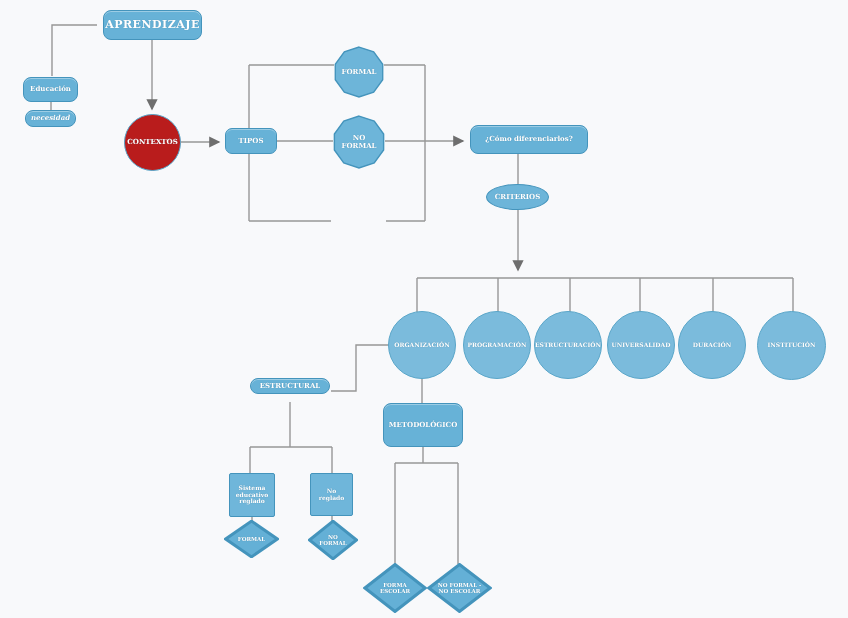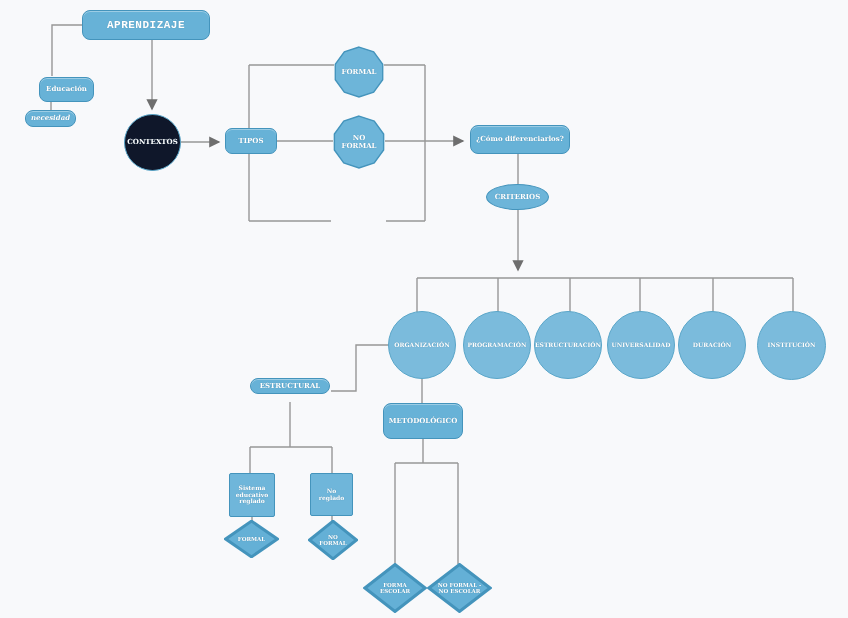--- a/index.html
+++ b/index.html
@@ -6,21 +6,21 @@
   body{background:#f7f8fa;font-family:"DejaVu Serif",serif;}
   #canvas{position:relative;width:848px;height:618px;background:#f8f9fb;overflow:hidden;}
   #wires{position:absolute;left:0;top:0;width:848px;height:618px;}
 
   .node{position:absolute;display:flex;align-items:center;justify-content:center;
         text-align:center;color:#fff;font-weight:bold;box-sizing:border-box;
         text-shadow:0 0 1px rgba(40,90,120,.45);line-height:1.15;}
   .rbox{background:#67b2d7;border:1.5px solid #4494bc;border-radius:8px;
         box-shadow:inset 0 1px 0 rgba(255,255,255,.35);}
   .sqbox{background:#6fb6da;border:1.5px solid #4494bc;border-radius:2px;}
-  .circle{background:#0f172a;border:1.5px solid #55a3c7;border-radius:50%;}
+  .circle{background:#b91c1c;border:1.5px solid #55a3c7;border-radius:50%;}
   .bigcircle{background:#7bbbdc;border:1.5px solid #5aa6c9;border-radius:50%;}
   .ellipse{background:#6db5d9;border:1.5px solid #4494bc;border-radius:50%;}
 
   .shape-node svg{position:absolute;left:0;top:0;width:100%;height:100%;}
   .shape-node span{position:relative;z-index:1;display:block;width:86%;}
 
   .fs-title{font-size:11px;letter-spacing:.5px;}
   .fs-sm{font-size:7px;}
   .fs-xs{font-size:6px;}
   .fs-xxs{font-size:5.5px;}
@@ -72,25 +72,25 @@
       <path d="M252,517 L252,522"></path>
       <path d="M332,516 L332,522"></path>
 
       <path d="M423,431 L423,463"></path>
       <path d="M395,463 L458,463"></path>
       <path d="M395,463 L395,564"></path>
       <path d="M458,463 L458,564"></path>
     </g>
   </svg>
 
-  <div class="node rbox fs-title" style="left:82px;top:10px;width:128px;height:30px;font-family:Liberation Mono, monospace;">
+  <div class="node rbox fs-title" style="left:103px;top:10px;width:99px;height:30px;">
     <span>APRENDIZAJE</span>
   </div>
 
-  <div class="node rbox fs-sm" style="left:23px;top:77px;width:55px;height:25px;margin-left:16px;">
+  <div class="node rbox fs-sm" style="left:23px;top:77px;width:55px;height:25px;">
     <span>Educación</span>
   </div>
 
   <div class="node rbox fs-sm" style="left:25px;top:110px;width:51px;height:17px;font-style:italic;">
     <span>necesidad</span>
   </div>
 
   <div class="node circle fs-sm" style="left:124px;top:114px;width:57px;height:57px;">
     <span>CONTEXTOS</span>
   </div>
@@ -107,21 +107,21 @@
   </div>
 
   <div class="node shape-node fs-sm" style="left:332px;top:115px;width:54px;height:54px;">
     <svg viewBox="0 0 100 100">
       <polygon points="50,2 78.2,11.2 95.6,35.2 95.6,64.8 78.2,88.8 50,98 21.8,88.8 4.4,64.8 4.4,35.2 21.8,11.2" fill="#6db5d9" stroke="#4494bc" stroke-width="2.6"></polygon>
     </svg>
     <span>NO FORMAL</span>
   </div>
 
 
-  <div class="node rbox fs-sm" style="left:470px;top:125px;width:100px;height:29px;">
+  <div class="node rbox fs-sm" style="left:470px;top:125px;width:118px;height:29px;">
     <span>¿Cómo diferenciarlos?</span>
   </div>
 
   <div class="node ellipse fs-sm" style="left:486px;top:184px;width:63px;height:26px;">
     <span>CRITERIOS</span>
   </div>
 
   <div class="node bigcircle fs-xs" style="left:388px;top:311px;width:68px;height:68px;">
     <span>ORGANIZACIÓN</span>
   </div>
@@ -138,21 +138,21 @@
     <span>DURACIÓN</span>
   </div>
   <div class="node bigcircle fs-xs" style="left:757px;top:311px;width:69px;height:69px;">
     <span>INSTITUCIÓN</span>
   </div>
 
   <div class="node rbox fs-sm" style="left:250px;top:378px;width:80px;height:16px;">
     <span>ESTRUCTURAL</span>
   </div>
 
-  <div class="node rbox fs-sm" style="left:383px;top:403px;width:80px;height:36px;">
+  <div class="node rbox fs-sm" style="left:383px;top:403px;width:80px;height:44px;">
     <span>METODOLÓGICO</span>
   </div>
 
   <div class="node sqbox fs-xs" style="left:229px;top:473px;width:46px;height:44px;">
     <span style="width:88%;">Sistema educativo reglado</span>
   </div>
 
   <div class="node sqbox fs-xs" style="left:310px;top:473px;width:43px;height:43px;">
     <span style="width:70%;">No reglado</span>
   </div>

